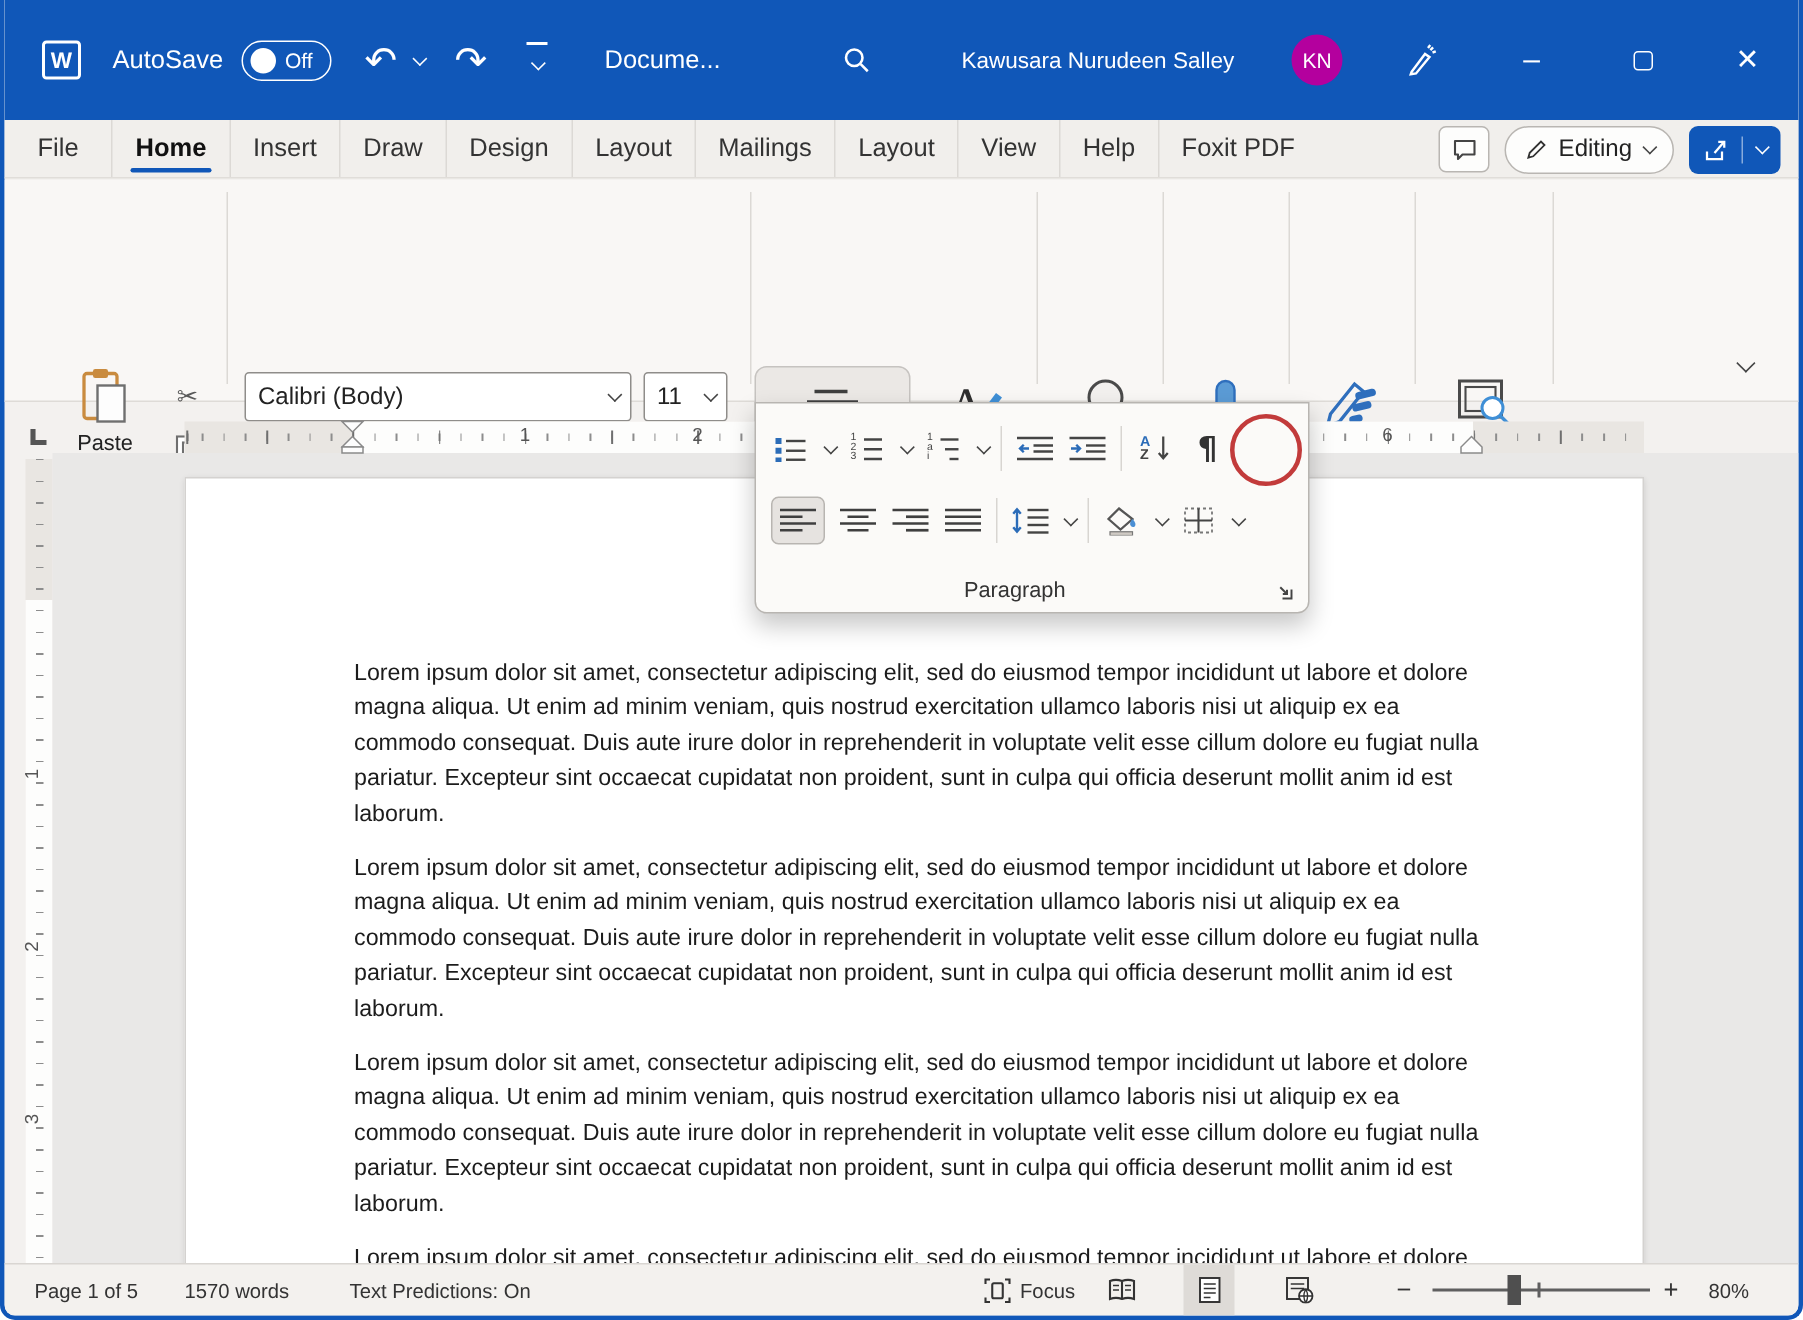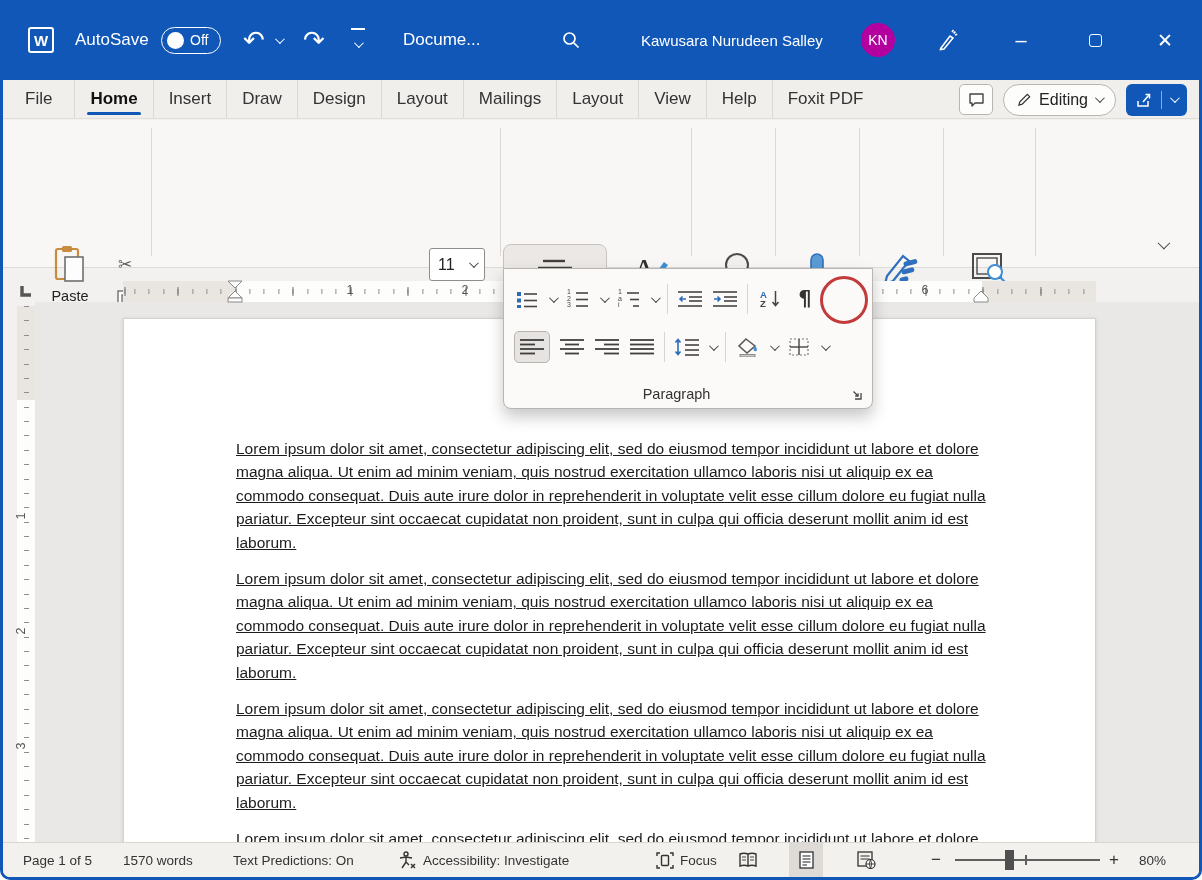--- a/index.html
+++ b/index.html
@@ -104,21 +104,21 @@
   .vruler { position:absolute; left:14px; top:306px; width:18px; height:539px; background:#e9e6e2; }
   .vruler .white { position:absolute; top:94px; bottom:0; left:0; right:0; background:#fdfdfc; }
   .vruler .t-minor { position:absolute; top:0; bottom:0; left:7px; width:5px; background:repeating-linear-gradient(to bottom,#8d8d8d 0 1px,transparent 1px 14.375px); }
   .vruler .num { position:absolute; left:1px; font-size:12.5px; color:#555; transform:rotate(-90deg); }
   .indent-marker { position:absolute; z-index:5; }
 
   
   .docarea { position:absolute; left:32px; top:302px; right:0; bottom:35px; background:#e9e8e7; overflow:hidden; }
   .page { position:absolute; left:88px; top:16px; width:973px; height:600px; background:#fff; border:1px solid #d4d2d0; box-shadow:0 1px 4px rgba(0,0,0,.12); }
   .page-text { position:absolute; left:112px; top:118px; width:750px; font-size:15.5px; color:#1c1c1c; line-height:23.4px; }
-  .page-text p { margin-bottom:13px;text-decoration:underline; }
+  .page-text p { margin-bottom:13px; }
 
   
   .statusbar { position:absolute; left:0; bottom:0; width:100%; height:35px; background:#f3f1ee; border-top:1px solid #d9d6d2; font-size:13.5px; color:#333; }
   .sb-item { position:absolute; top:0; height:34px; display:flex; align-items:center; gap:6px; }
   .view-btn { width:34px; justify-content:center; }
   .view-btn.sel { background:#dedbd7; }
   .zoom-track { position:absolute; left:952px; top:16px; width:145px; height:2px; background:#5f5f5f; }
   .zoom-notch { position:absolute; left:1022px; top:12px; width:1.5px; height:10px; background:#5f5f5f; }
   .zoom-thumb { position:absolute; left:1002px; top:7px; width:9px; height:20px; background:#4f4f4f; }
   .zoom-minus { left:928px; font-size:17px; }
@@ -279,20 +279,24 @@
       <div class="launcher" style="left:104px;">
         <svg width="11" height="11" viewBox="0 0 11 11" stroke="#444" stroke-width="1.3" fill="none">
             <path d="M10 4 v6 h-6"></path>
             <path d="M2.5 2.5 L7 7"></path>
             <path d="M7 4.2 V7 H4.2"></path>
           </svg>
       </div>
     </div>
 
     <div class="g-font">
+      <div class="combo fname">
+        <span>Calibri (Body)</span>
+          <span class="chev dark"></span>
+      </div>
       <div class="combo fsize">
         <span>11</span>
           <span class="chev dark"></span>
       </div>
       <div class="fbtn-row row2">
         <span class="fbtn" style="font-weight:bold;">B</span>
         <span class="fbtn" style="font-style:italic;font-family:'Liberation Serif',serif;">I</span>
         <span class="fbtn" style="text-decoration:underline;">U</span>
         <span class="chev dark" style="margin-left:-6px;"></span>
         <span class="fbtn" style="text-decoration:line-through;font-size:16px;">ab</span>
@@ -630,28 +634,20 @@
           <path d="M7 4.2 V7 H4.2"></path>
         </svg>
     </div>
   </div>
   <div class="red-circle"></div>
 
   <div class="statusbar">
     <div class="sb-item" style="left:20px;">Page 1 of 5</div>
     <div class="sb-item" style="left:120px;">1570 words</div>
     <div class="sb-item" style="left:230px;">Text Predictions: On</div>
-    <div class="sb-item" style="left:395px;">
-      <svg width="19" height="18" viewBox="0 0 19 18">
-          <circle cx="8" cy="3" r="2" fill="none" stroke="#333" stroke-width="1.4"></circle>
-          <path d="M2 7 L8 6 L14 7 M8 6 V11 M8 11 L4 17 M8 11 L11 14" fill="none" stroke="#333" stroke-width="1.4"></path>
-          <path d="M13 13 l4 4 M17 13 l-4 4" stroke="#333" stroke-width="1.4"></path>
-        </svg>
-      <span>Accessibility: Investigate</span>
-    </div>
     <div class="sb-item" style="left:653px;">
       <svg width="18" height="17" viewBox="0 0 18 17">
           <g stroke="#333" stroke-width="1.4" fill="none">
             <path d="M1 4 V1 H4 M14 1 H17 V4 M17 13 V16 H14 M4 16 H1 V13"></path>
             <rect x="5.5" y="3.5" width="7" height="10" rx="1"></rect>
           </g>
         </svg>
       <span>Focus</span>
     </div>
     <div class="sb-item view-btn" style="left:728px;">

